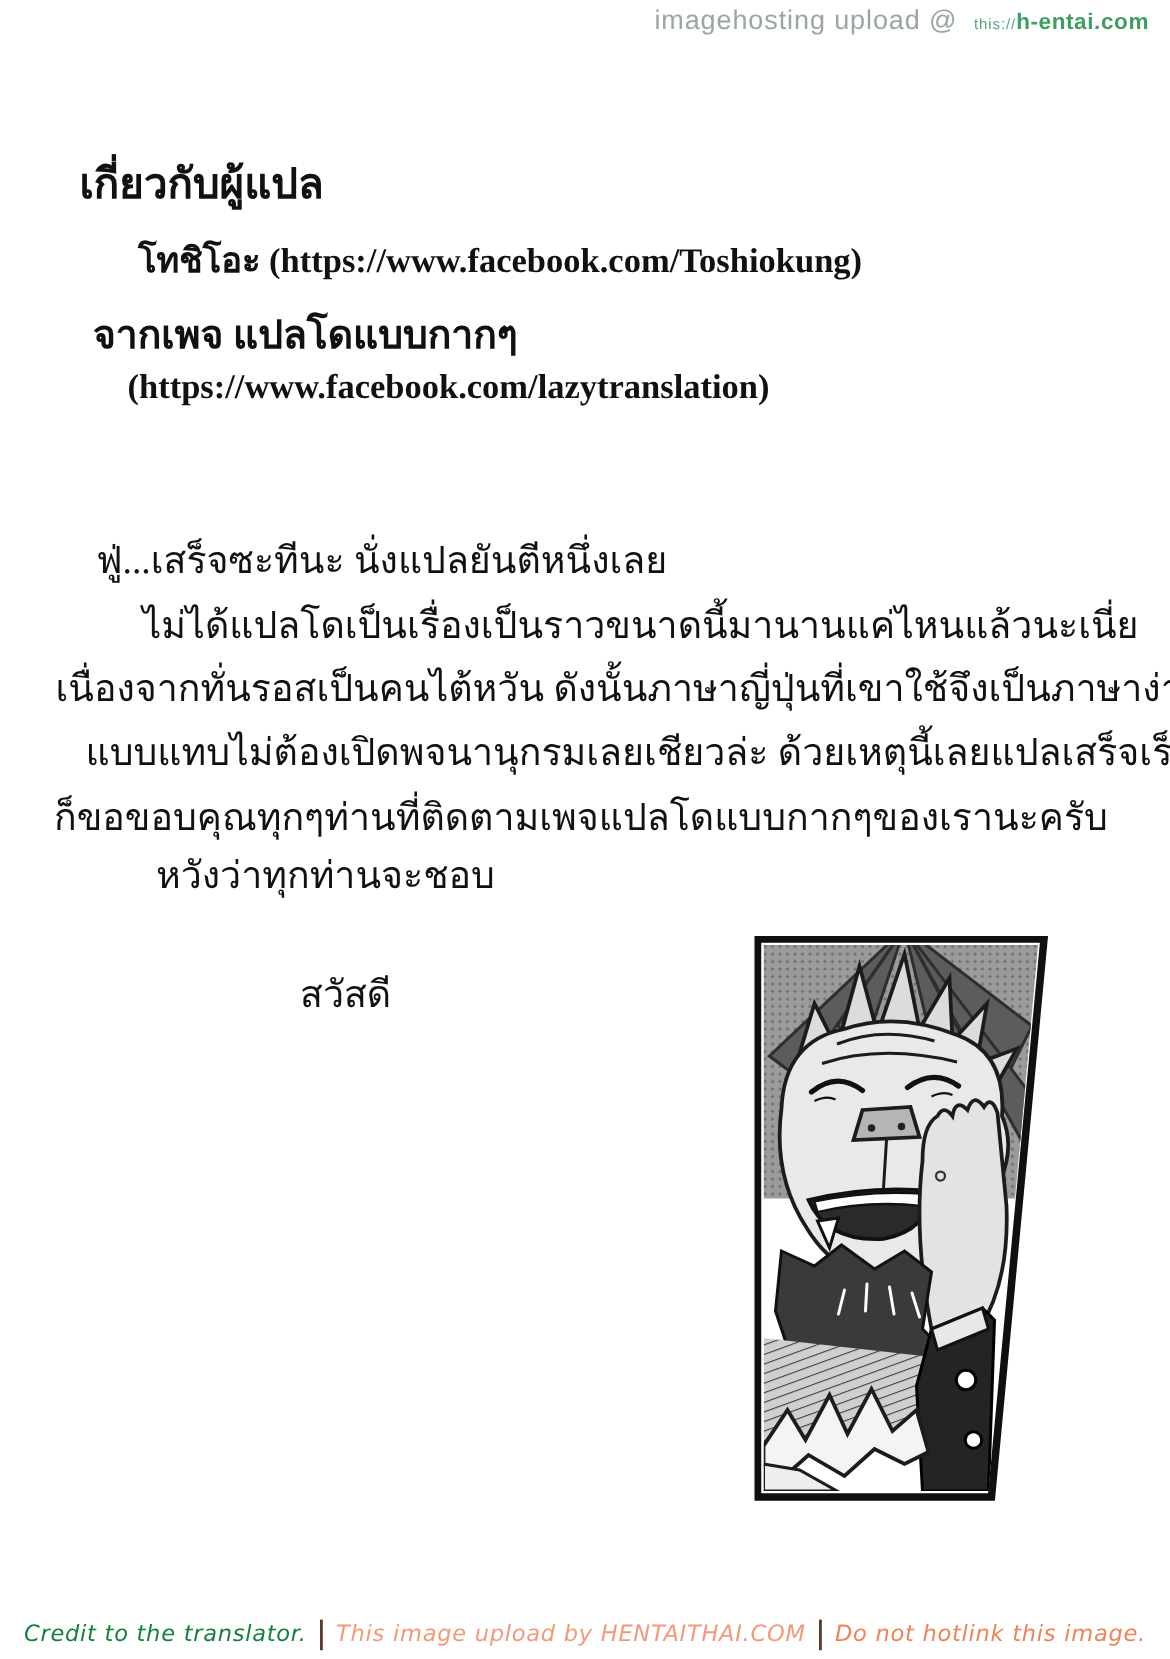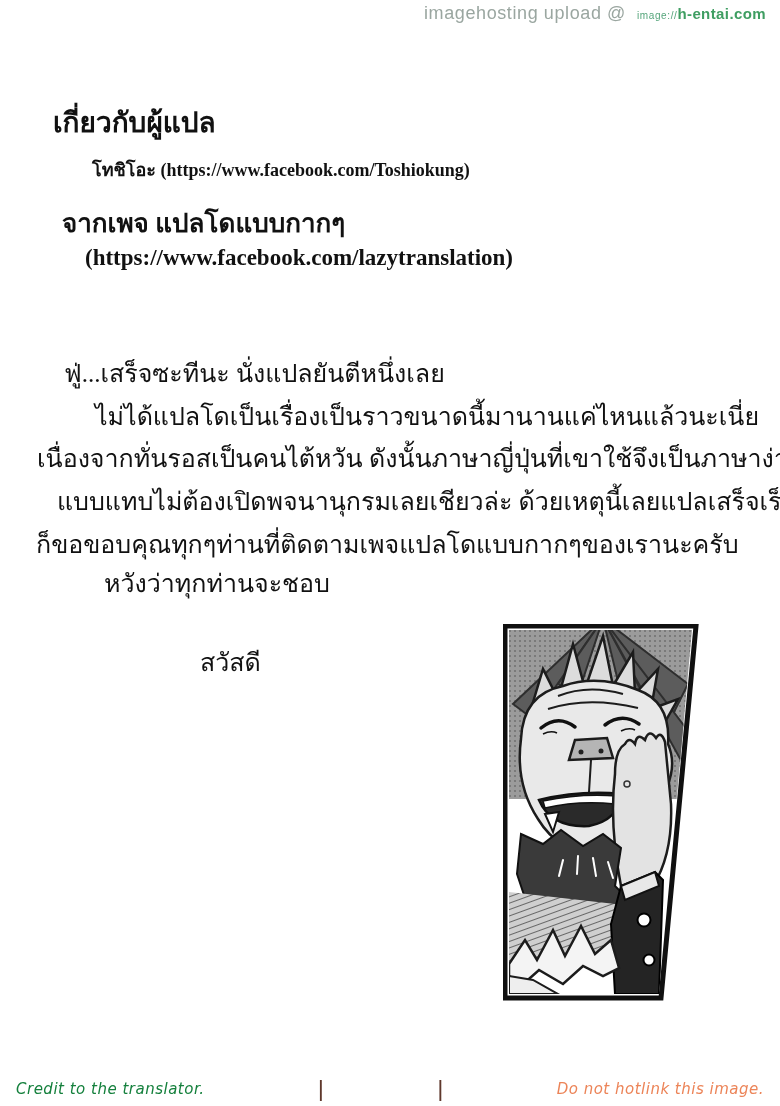--- a/index.html
+++ b/index.html
@@ -28,21 +28,21 @@
 
   
   .thai {
     position: absolute;
     color: #111;
     font-family: "Liberation Serif", serif;
     white-space: nowrap;
     font-weight: bold;
   }
   .about-title        { left: 53px;  top: 100px; font-size: 28px; }
-  .translator-line    { left: 92px;  top: 155px; font-size: 18px; font-weight: bold; }
+  .translator-line    { left: 92px;  top: 155px; font-size: 23px; font-weight: bold; }
   .page-line          { left: 62px;  top: 202px; font-size: 26px; }
   .page-url-line      { left: 85px;  top: 245px; font-size: 23px; font-weight: bold; }
 
   .msg-line { position: absolute; font-size: 25px; color: #111; white-space: nowrap; }
   .msg-0 { left: 64px;  top: 353px; }
   .msg-1 { left: 95px;  top: 396px; }
   .msg-2 { left: 37px;  top: 438px; }
   .msg-3 { left: 57px;  top: 481px; }
   .msg-4 { left: 36px;  top: 524px; }
   .msg-5 { left: 104px; top: 563px; }
@@ -79,21 +79,21 @@
     font-size: 17px;
     font-weight: bold;
     transform: scaleY(1.2);
   }
 </style>
 </head>
 <body>
 
 <div class="site-header">
   <span class="host-label">imagehosting upload @</span>
-  <span class="url-scheme">image://</span><span class="site-name">h-entai.com</span>
+  <span class="url-scheme">this://</span><span class="site-name">h-entai.com</span>
 </div>
 
 <div class="thai about-title">เกี่ยวกับผู้แปล</div>
 <div class="thai translator-line">โทชิโอะ (https://www.facebook.com/Toshiokung)</div>
 <div class="thai page-line">จากเพจ แปลโดแบบกากๆ</div>
 <div class="thai page-url-line">(https://www.facebook.com/lazytranslation)</div>
 
 <div class="msg-line msg-0">ฟู่...เสร็จซะทีนะ นั่งแปลยันตีหนึ่งเลย</div>
 <div class="msg-line msg-1">ไม่ได้แปลโดเป็นเรื่องเป็นราวขนาดนี้มานานแค่ไหนแล้วนะเนี่ย</div>
 <div class="msg-line msg-2">เนื่องจากทั่นรอสเป็นคนไต้หวัน ดังนั้นภาษาญี่ปุ่นที่เขาใช้จึงเป็นภาษาง่าย</div>
@@ -172,15 +172,16 @@
 
       <polygon points="6,340 22,316 34,336 50,306 62,332 78,302 92,330 108,316 116,344 100,352 80,342 60,360 36,346 18,362 6,352" fill="#f4f4f4" stroke="#1c1c1c" stroke-width="2.5"></polygon>
       <polygon points="6,352 30,356 55,370 6,370" fill="#eeeeee" stroke="#1c1c1c" stroke-width="2"></polygon>
     </g>
   </svg>
 </div>
 
 <div class="site-footer">
   <span class="footer-credit">Credit to the translator.</span>
   <span class="footer-divider">|</span>
+  <span class="footer-upload">This image upload by HENTAITHAI.COM</span>
   <span class="footer-divider">|</span>
   <span class="footer-hotlink">Do not hotlink this image.</span>
 </div>
 
 </body></html>

